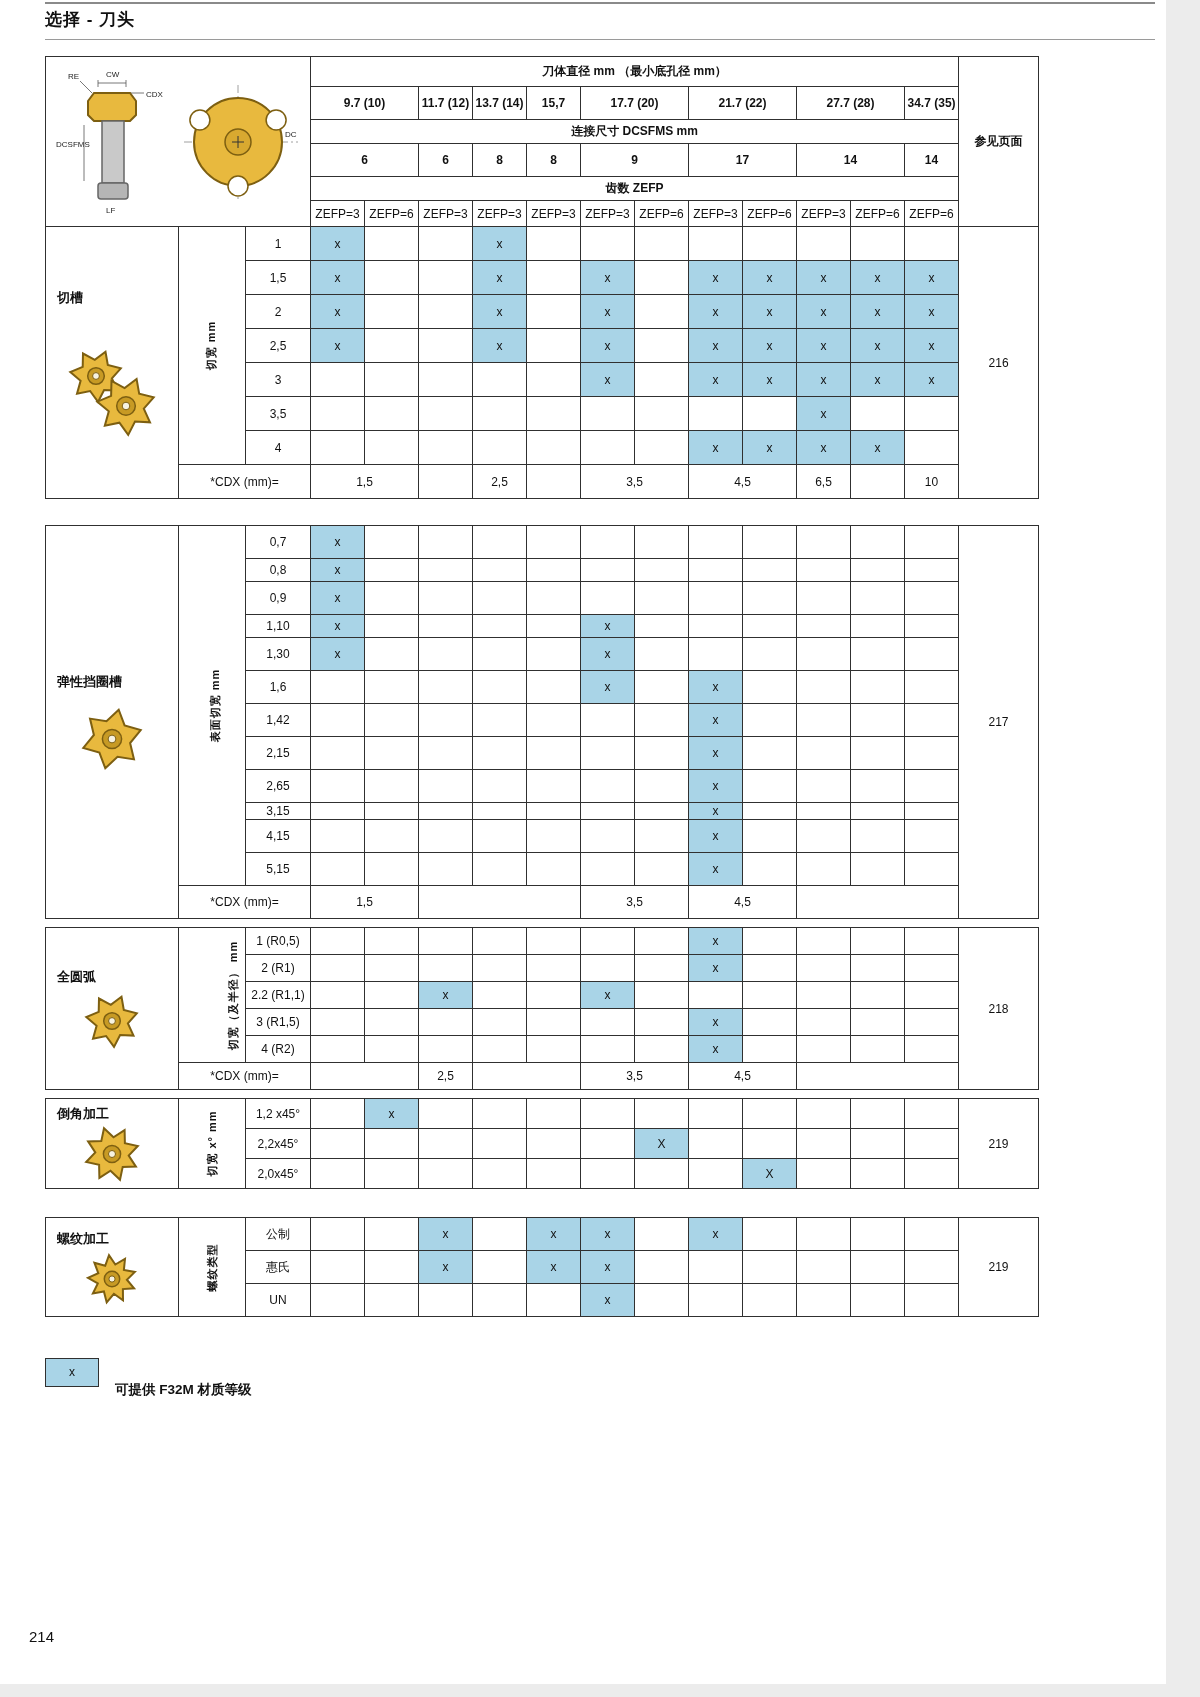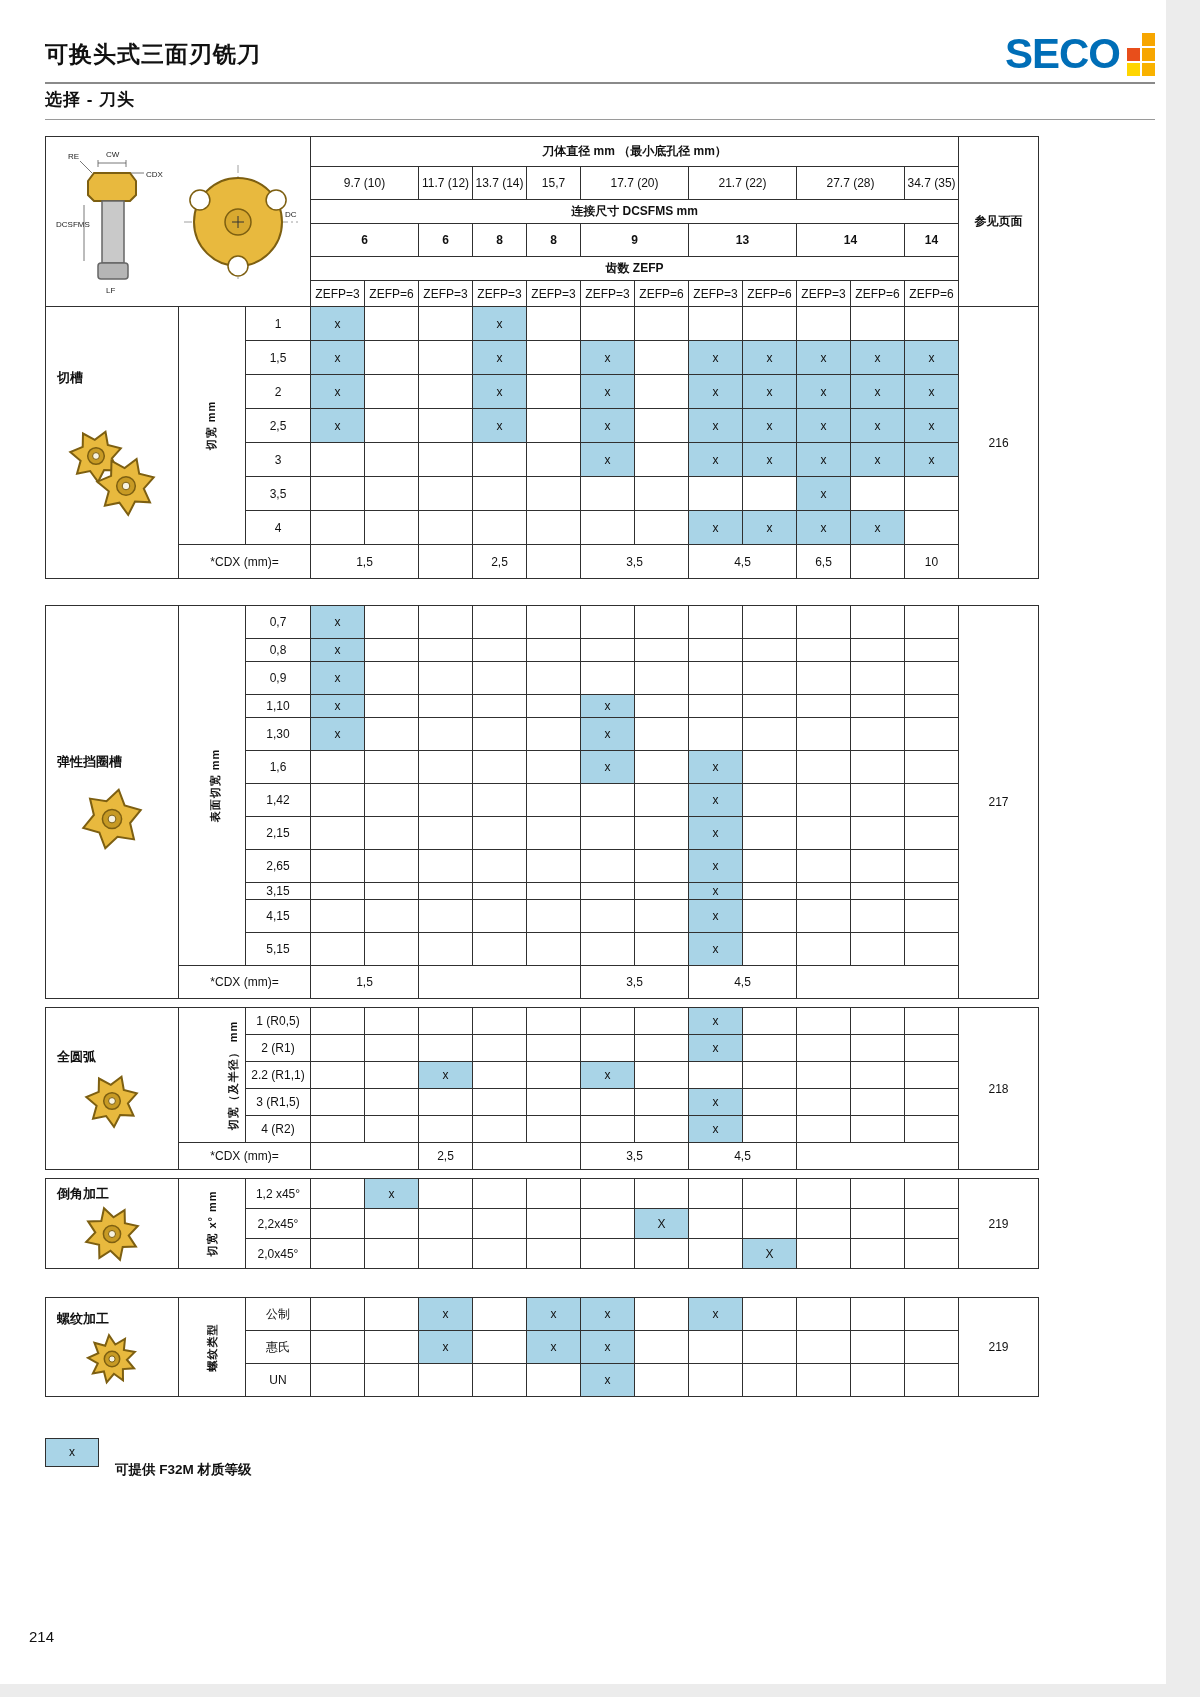--- a/index.html
+++ b/index.html
@@ -25,21 +25,21 @@
   .rule { border-top:2px solid #8a8a8a; height:0; }
   .rule1 { margin-top:2px; }
   h2.sect { font-size:17px; font-weight:bold; margin-top:4px; letter-spacing:1px; }
   .rule2 { margin-top:8px; border-top:1.5px solid #9a9a9a; }
 
   #tables { margin-top:16px; }
   table.sel-table { border-collapse:collapse; table-layout:fixed; width:993px; }
   .sel-table td { border:1px solid #303030; text-align:center; vertical-align:middle; font-size:12px; overflow:hidden; padding:0; }
 
   .hdr-b { font-weight:bold; font-size:13px; }
-  .hdr-v { font-size:11px; }
+  .hdr-v { font-size:11px;font-weight:bold; }
   .hdr-v.conn { font-size:12px; font-weight:bold; }
   .hdr-z { font-size:10px; }
   .pageref-title { font-weight:bold; font-size:12px; vertical-align:bottom; padding-bottom:10px; }
   .pageref { font-size:13px; }
 
   .mark { font-size:11px; }
   .mark.on { background:var(--mark-bg,#a9d4e7); }
   .val { font-size:12px; }
 
   .sec-cell { vertical-align:top; }
@@ -67,34 +67,20 @@
   .legend-box { width:54px; height:29px; background:var(--mark-bg,#a9d4e7); border:1px solid #303030; display:flex; align-items:center; justify-content:center; font-size:12px; }
   .legend-text { margin-left:16px; font-weight:bold; font-size:13.5px;margin-top:36px; }
 
   .pagenum { position:absolute; left:29px; top:1628px; font-size:15px; }
 </style>
 </head>
 <body>
 
 <div class="page">
 
-  <div class="topbar">
-    <h1 class="title">可换头式三面刃铣刀</h1>
-    <div class="logo">
-      <span class="logo-text" style="color: rgb(0, 110, 183);">SECO</span>
-      <span class="logo-squares">
-          <i class="sq"></i>
-          <i class="sq" style="background: rgb(247, 166, 0);"></i>
-          <i class="sq" style="background: rgb(232, 78, 27);"></i>
-          <i class="sq" style="background: rgb(247, 166, 0);"></i>
-          <i class="sq" style="background: rgb(255, 213, 0);"></i>
-          <i class="sq" style="background: rgb(249, 178, 0);"></i>
-        </span>
-    </div>
-  </div>
   <div class="rule rule1"></div>
 
   <h2 class="sect">选择 - 刀头</h2>
   <div class="rule rule2"></div>
 
   <div id="tables">
       <table class="sel-table" style="margin-bottom: 26px;">
         <colgroup>
           <col style="width:133px">
           <col style="width:67px">
@@ -162,21 +148,21 @@
           </tr>
           <tr style="height:24px">
             <td class="hdr-b" colspan="12">连接尺寸 DCSFMS mm</td>
           </tr>
           <tr style="height:33px">
             <td class="hdr-v conn" colspan="2">6</td>
             <td class="hdr-v conn" colspan="1">6</td>
             <td class="hdr-v conn" colspan="1">8</td>
             <td class="hdr-v conn" colspan="1">8</td>
             <td class="hdr-v conn" colspan="2">9</td>
-            <td class="hdr-v conn" colspan="2">13</td>
+            <td class="hdr-v conn" colspan="2">17</td>
             <td class="hdr-v conn" colspan="2">14</td>
             <td class="hdr-v conn" colspan="1">14</td>
           </tr>
           <tr style="height:24px">
             <td class="hdr-b" colspan="12">齿数 ZEFP</td>
           </tr>
           <tr style="height:26px">
             <td class="hdr-z">ZEFP=3</td>
             <td class="hdr-z">ZEFP=6</td>
             <td class="hdr-z">ZEFP=3</td>

